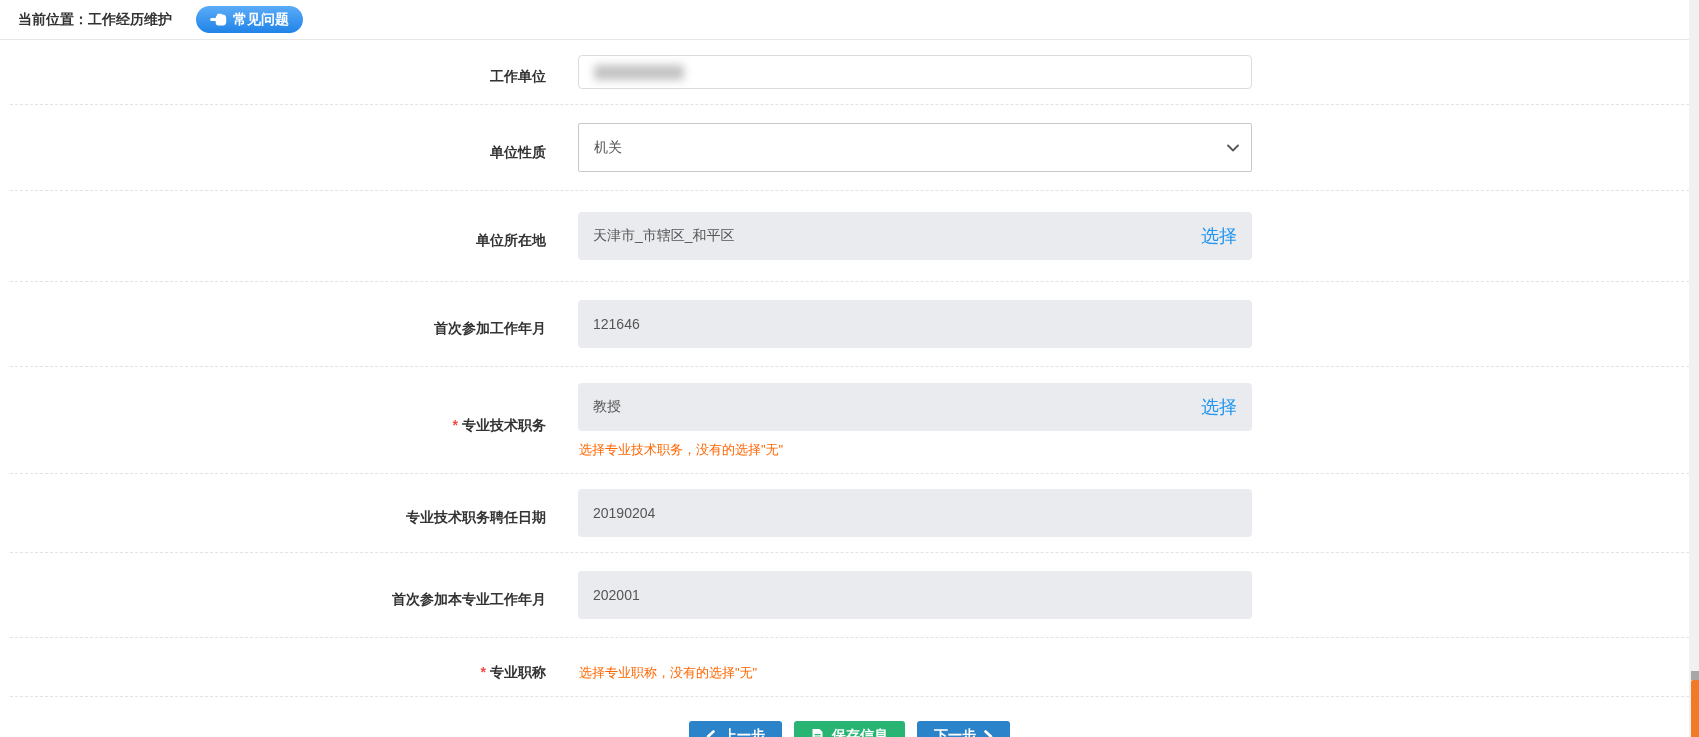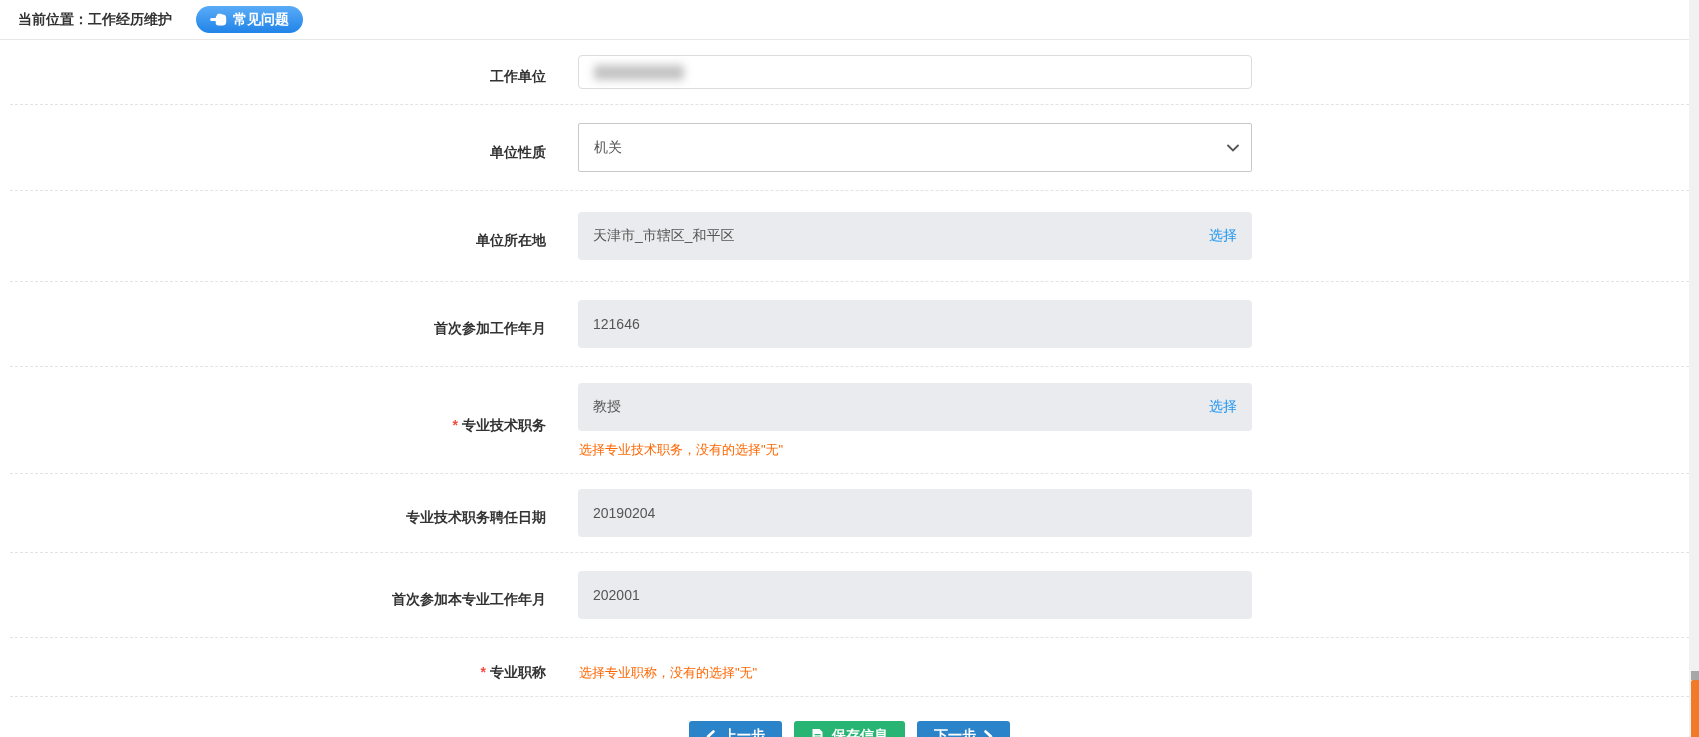--- a/index.html
+++ b/index.html
@@ -30,21 +30,21 @@
     display:flex; align-items:center; padding:0 15px; color:#555; font-size:14px; }
   .redacted { width:90px; height:15px; background:#c3c3c3; border-radius:2px; filter:blur(4px); }
 
   .select-box { width:100%; height:49px; border:1px solid #c9c9c9; border-radius:2px; background:#fff;
     display:flex; align-items:center; justify-content:space-between; padding:0 12px 0 15px;
     color:#555; font-size:14px; cursor:pointer; }
 
   .readonly-box { width:100%; height:48px; background:#e9ebee; border-radius:4px;
     display:flex; align-items:center; justify-content:space-between; padding:0 15px;
     color:#555; font-size:14px; }
-  .pick-link { color:#2196f3; font-size:14px; cursor:pointer; }
+  .pick-link { color:#2196f3; font-size:18px; cursor:pointer; }
 
   .hint { margin-top:10px; color:#f60; font-size:13px; padding-left:1px; }
 
   
   .actions { display:flex; justify-content:center; gap:12px; padding:24px 0; }
   .btn { height:30px; padding:0 17px; border:none; border-radius:3px; color:#fff;
     font-size:14px; font-weight:bold; display:inline-flex; align-items:center; gap:8px; cursor:pointer; }
   .btn-blue { background:#2b83c9; }
   .btn-green { background:#28b573; }
 

